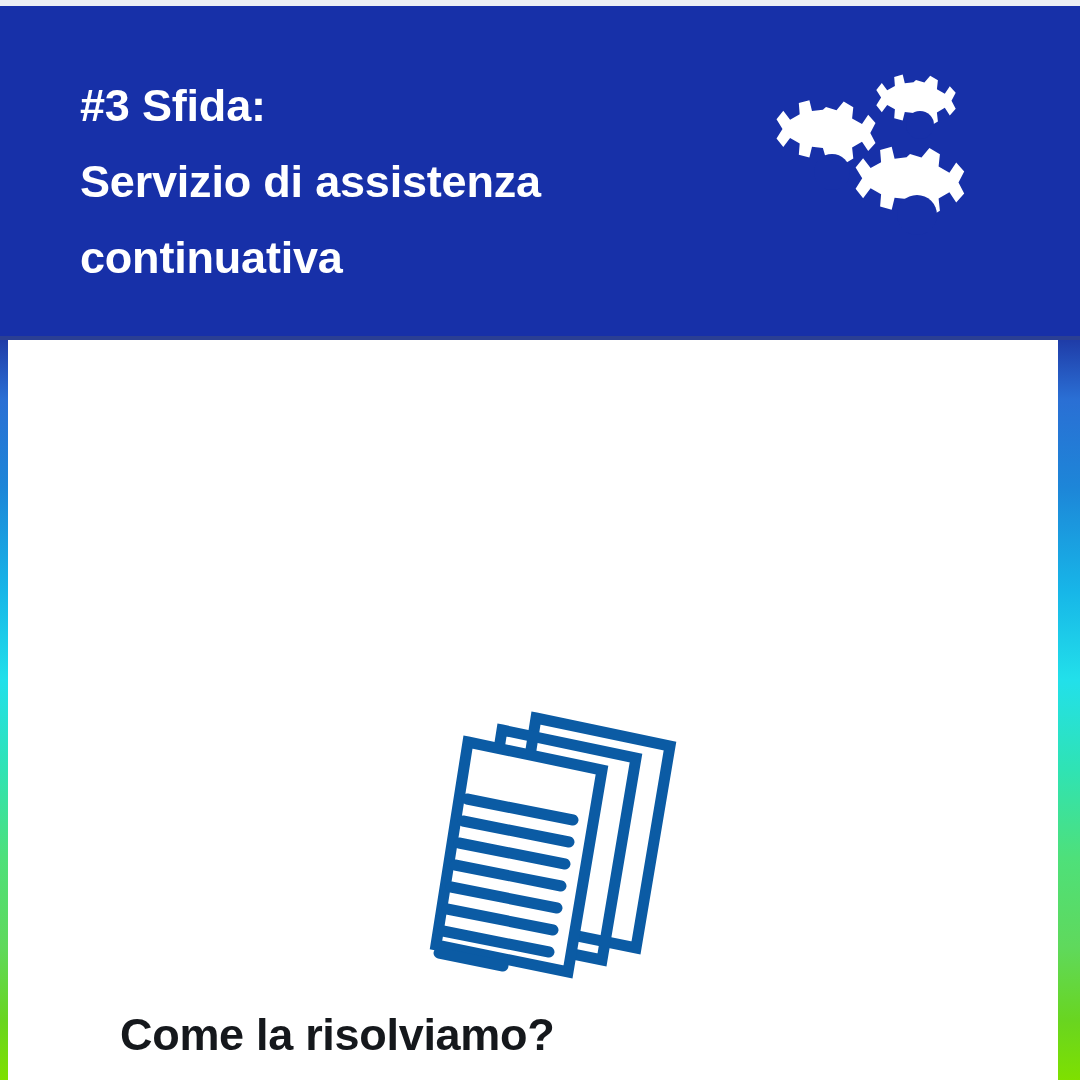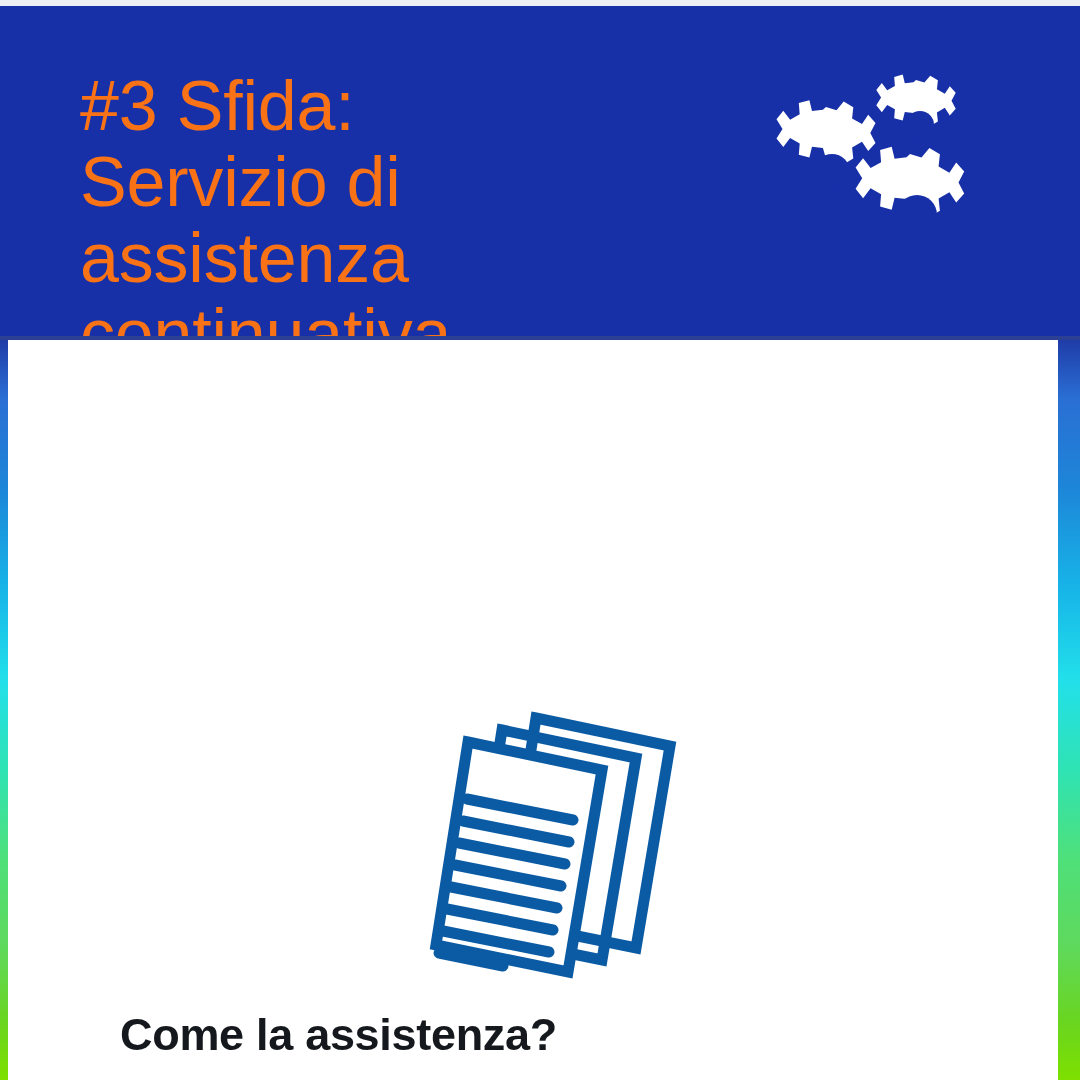--- a/index.html
+++ b/index.html
@@ -45,24 +45,24 @@
     width: 1080px;
     height: 4px;
     background: #2b3f93;
   }
 
   .header-title {
     position: absolute;
     left: 80px;
     top: 62px;
     width: 660px;
-    color: #f97316;
-    font-family: "Liberation Sans", sans-serif;
-    font-size: 70px;
-    font-weight: 400;
+    color: #ffffff;
+    font-family: "Liberation Sans", sans-serif;
+    font-size: 45px;
+    font-weight: 700;
     line-height: 76px;
     letter-spacing: -0.2px;
     white-space: pre-line;
   }
 
   
   .gears {
     position: absolute;
     left: 770px;
     top: 66px;
@@ -189,21 +189,21 @@
           <line x1="47" y1="163" x2="153" y2="184"></line>
           <line x1="43" y1="185" x2="149" y2="206"></line>
           <line x1="39" y1="207" x2="145" y2="228"></line>
           <line x1="35" y1="229" x2="141" y2="250"></line>
           <line x1="31" y1="251" x2="95" y2="264"></line>
         </g>
       </svg>
     </div>
 
     <div class="body-block">
-      <div class="body-heading">Come la assistenza?</div>
+      <div class="body-heading">Come la risolviamo?</div>
       <div class="body-text">Non è più necessario che siano gli
 utenti a segnalare un problema.
 Monitoriamo il sistema e, in caso di
 allarme, inviamo immediatamente
 una comunicazione.</div>
     </div>
   </div>
 
   <div class="edge-strip left"></div>
   <div class="edge-strip right"></div>

